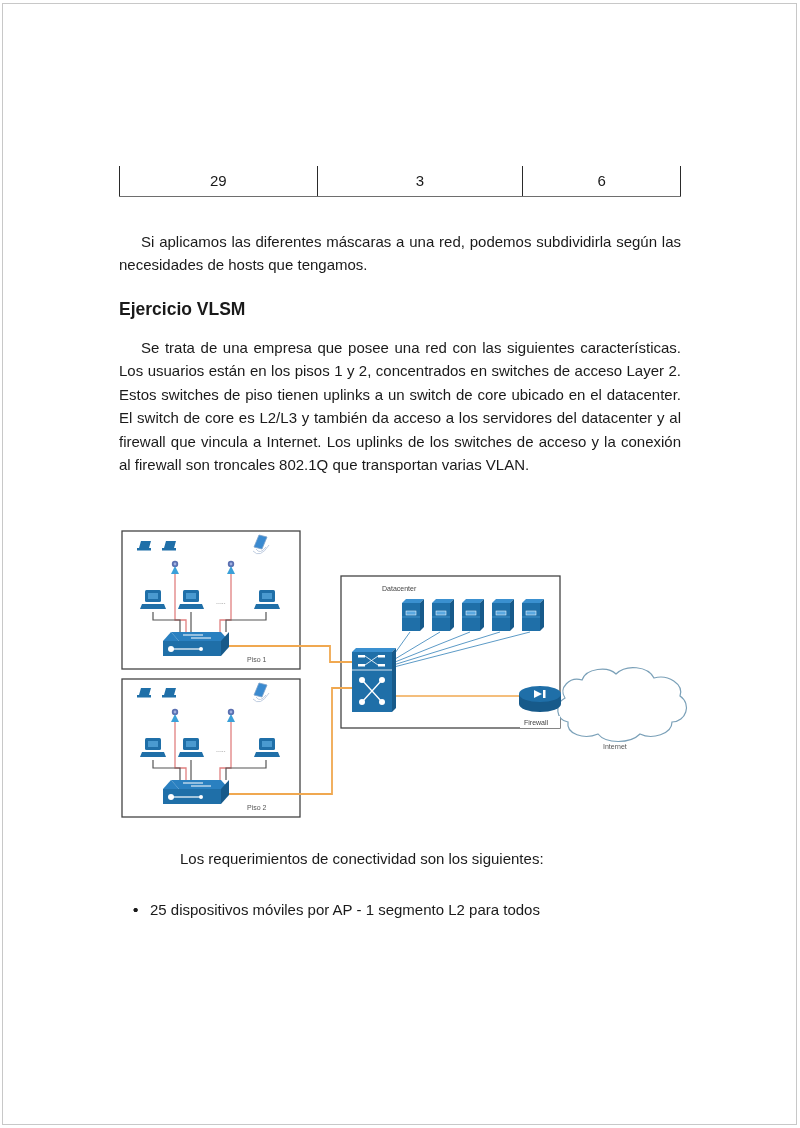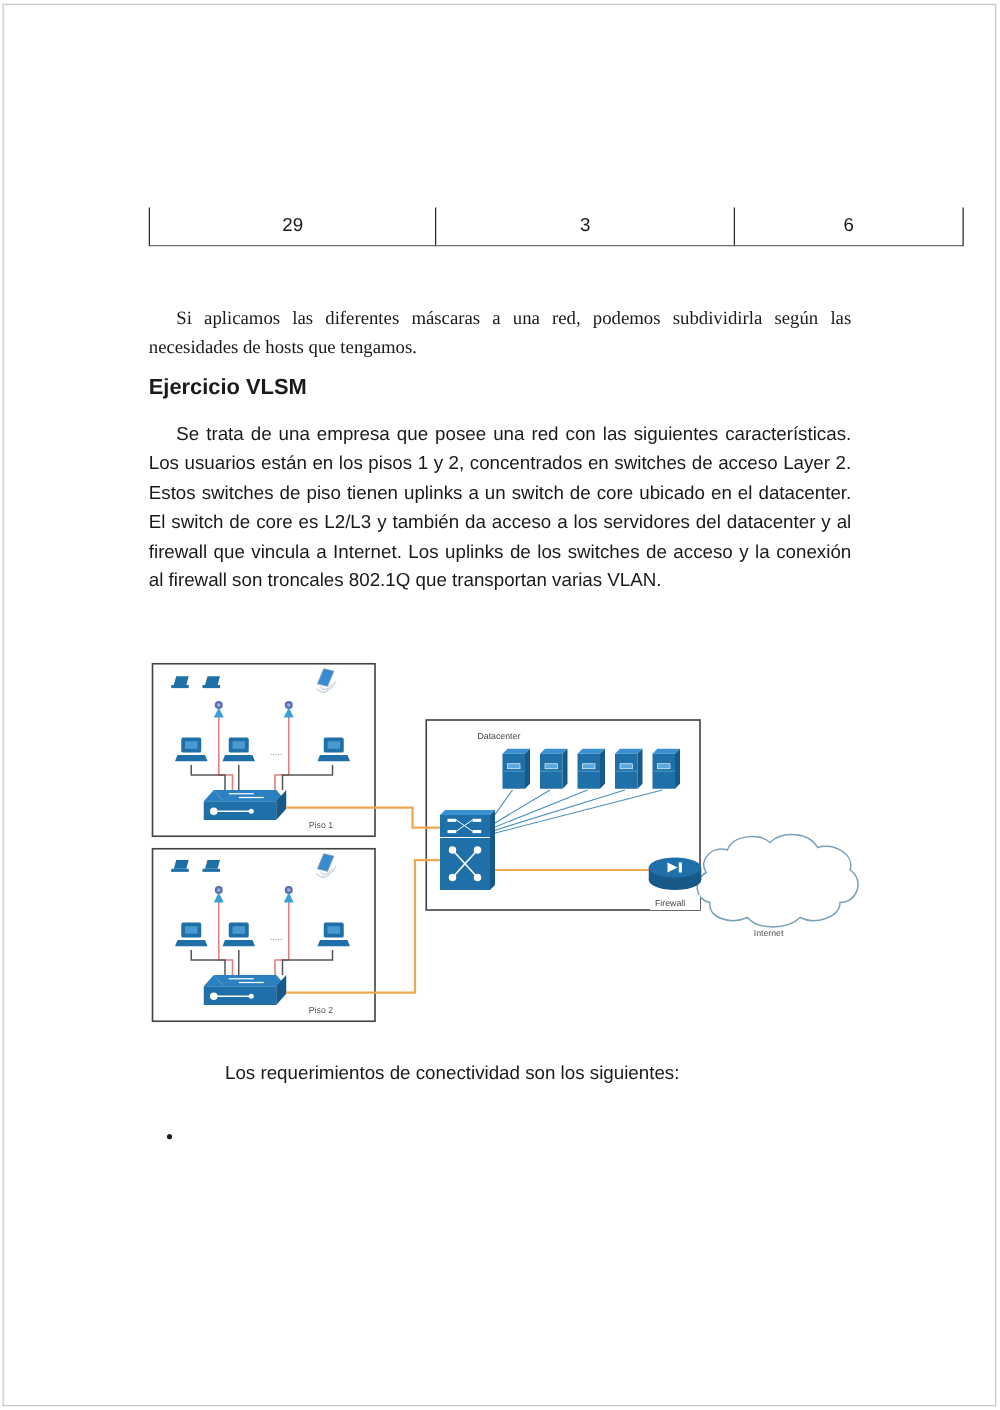--- a/index.html
+++ b/index.html
@@ -3,34 +3,34 @@
   <meta charset="utf-8">
   <style>
     * { box-sizing: border-box; margin: 0; padding: 0; }
     html, body { width: 800px; height: 1128px; background: #ffffff; overflow: hidden; }
     body { font-family: "Liberation Sans", sans-serif; color: #1a1a1a; position: relative; }
     .page {
       position: absolute; left: 2px; top: 3px; width: 795px; height: 1122px;
       border: 1px solid #c8c8c8; background: #fff;
     }
     .table-wrap { position: absolute; left: 119px; top: 166px; width: 562px; }
-    table.masks { width: 652px; border-collapse: collapse; font-size: 15px; }
+    table.masks { width: 562px; border-collapse: collapse; font-size: 15px; }
     table.masks td {
       height: 30px; text-align: center; vertical-align: middle;
       border-left: 1px solid #2a2a2a; border-right: 1px solid #2a2a2a;
       border-bottom: 1.5px solid #6e6e6e;
     }
     table.masks tr.last td { border-bottom: 1.5px solid #444; }
     table.masks td.c1 { width: 198px; }
     table.masks td.c2 { width: 206px; }
     table.masks td.c3 { width: 158px; }
 
     .para { position: absolute; left: 119px; width: 562px; font-size: 15px; line-height: 23.4px; text-align: justify; }
     .para .indent { display: inline-block; width: 22px; }
-    #p1 { top: 244px; font-family: Liberation Serif, serif; }
+    #p1 { top: 230px; }
     #heading { position: absolute; left: 119px; top: 299px; font-size: 17.5px; font-weight: bold; }
     #p2 { top: 336px; }
 
     .figure { position: absolute; left: 120px; top: 528px; width: 570px; height: 292px; }
 
     #p3 { position: absolute; left: 143px; top: 850px; font-size: 15px; margin-left: 37px; }
     ul.reqs { position: absolute; left: 133px; top: 898px; list-style: none; font-size: 15px; }
     ul.reqs li { line-height: 23px; position: relative; padding-left: 17px; }
     ul.reqs li .bullet { position: absolute; left: 0; top: 0; }
   </style>
@@ -194,14 +194,14 @@
     </g>
     <rect x="400" y="188" width="40" height="12" fill="#fff"></rect>
     <text x="404" y="197" font-size="7" fill="#444" font-family="Liberation Sans, sans-serif">Firewall</text>
   </svg>
 </div>
 
 <p id="p3">Los requerimientos de conectividad son los siguientes:</p>
 
 <ul class="reqs">
   <li><span class="bullet">•</span></li>
-  <li><span class="bullet">•</span></li>
+  <li><span class="bullet">•</span><span>25 dispositivos móviles por AP - 1 segmento L2 para todos</span></li>
 </ul>
 
 </body></html>

